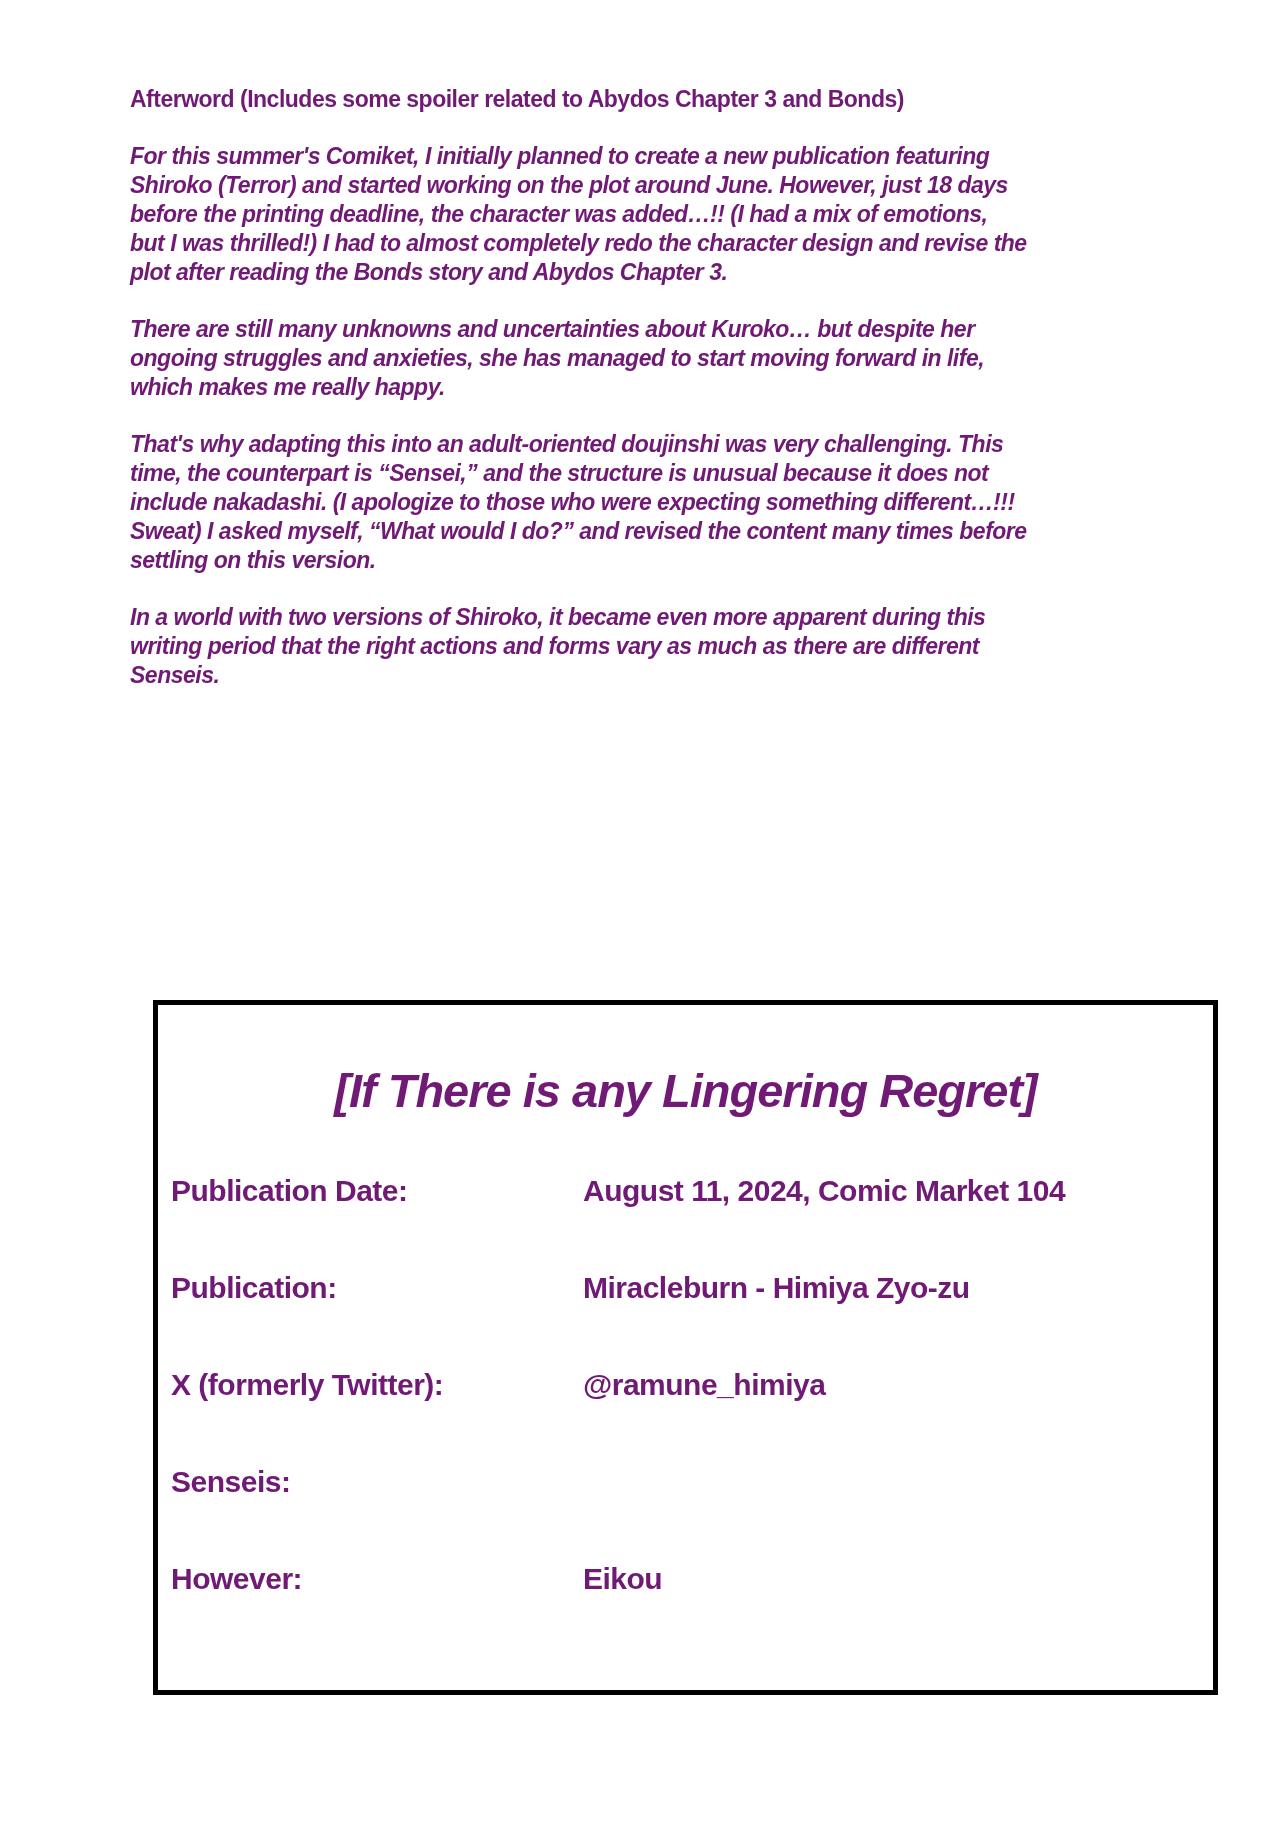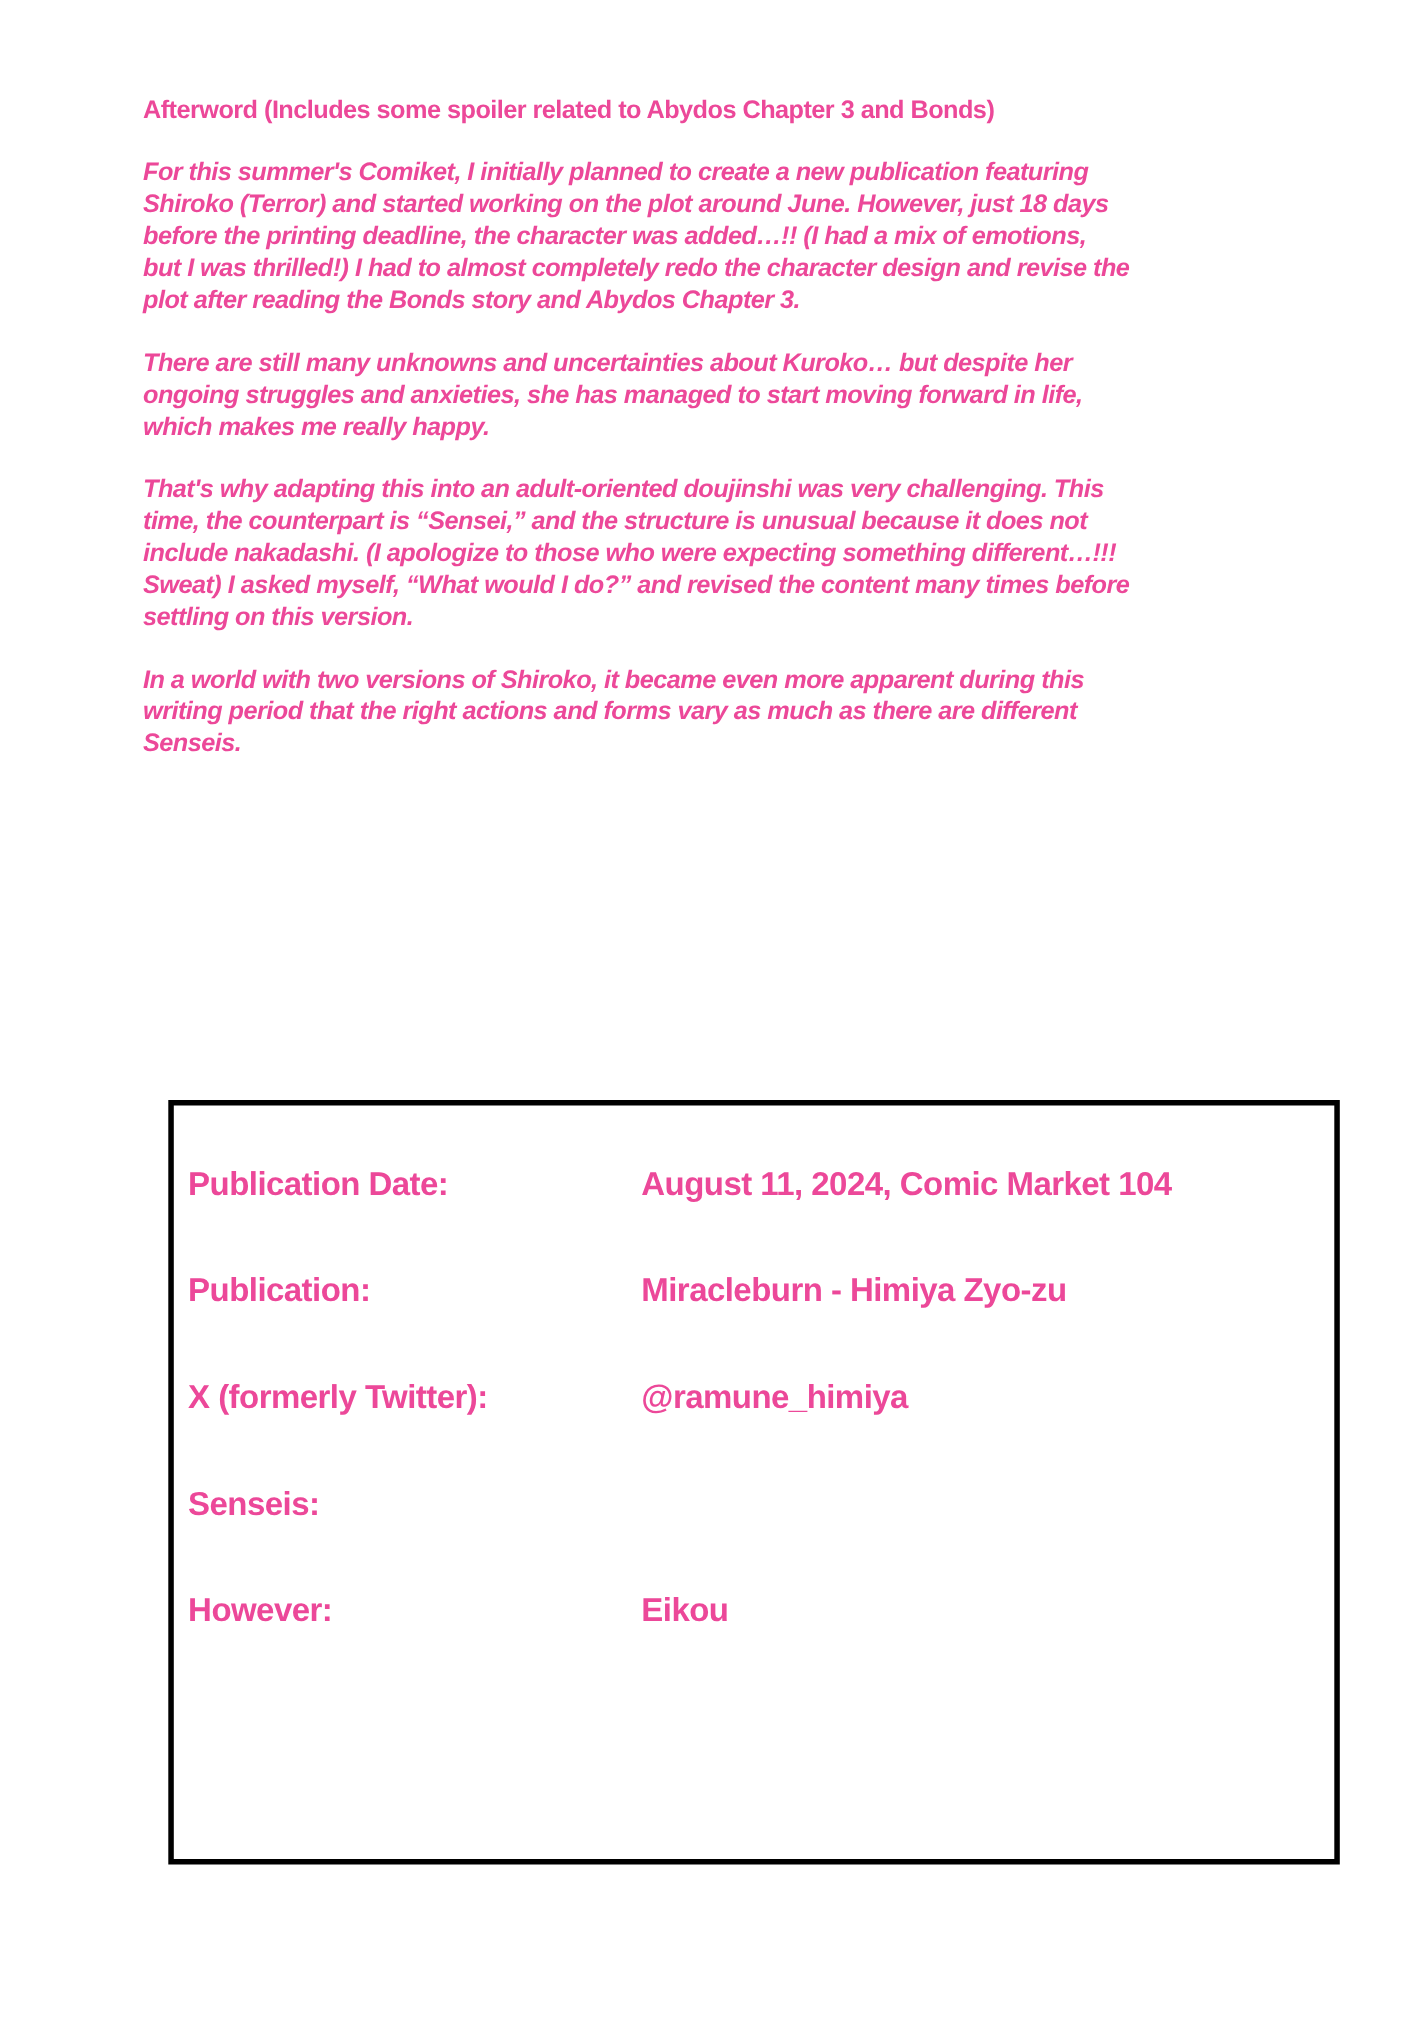--- a/index.html
+++ b/index.html
@@ -6,21 +6,21 @@
     margin: 0;
     padding: 0;
     background: #ffffff;
   }
   .page {
     position: relative;
     width: 1280px;
     height: 1840px;
     background: #ffffff;
     font-family: "Liberation Sans", "DejaVu Sans", sans-serif;
-    color: #ec4899;
+    color: #701a75;
     overflow: hidden;
   }
   .afterword {
     position: absolute;
     left: 130px;
     top: 85px;
     width: 1045px;
   }
   .heading {
     font-size: 23px;
@@ -102,20 +102,21 @@
 Sweat) I asked myself, “What would I do?” and revised the content many times before
 settling on this version.</div>
 
     <div class="para">In a world with two versions of Shiroko, it became even more apparent during this
 writing period that the right actions and forms vary as much as there are different
 Senseis.</div>
 
   </div>
 
   <div class="colophon">
+    <div class="colophon-title">[If There is any Lingering Regret]</div>
 
     <div class="colophon-rows">
 
       <div class="colophon-row">
         <span class="row-label">Publication Date:</span>
         <span class="row-value">August 11, 2024, Comic Market 104</span>
       </div>
 
       <div class="colophon-row">
         <span class="row-label">Publication:</span>

